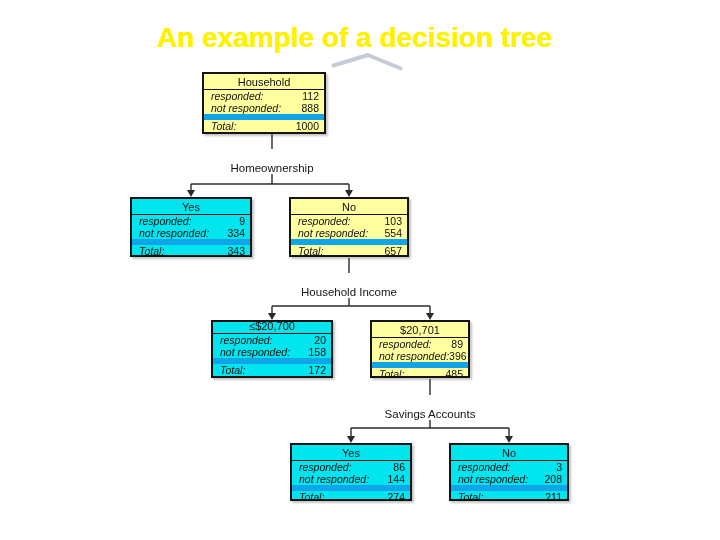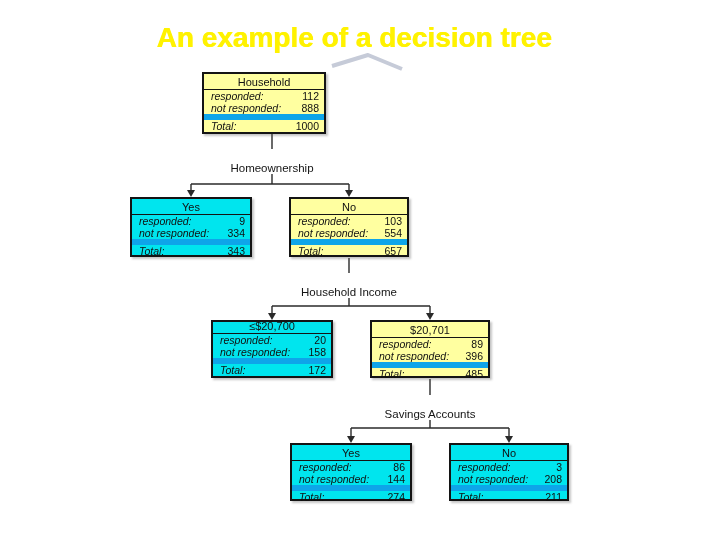--- a/index.html
+++ b/index.html
@@ -181,21 +181,21 @@
         <span class="lbl">not responded:</span>
         <span class="val">158</span>
       </div>
       <div class="node-row total-row">
         <span class="lbl">Total:</span>
         <span class="val">172</span>
       </div>
     </div>
   </div>
 
-  <div class="node" style="left: 370px; top: 320px; width: 120px; height: 58px; background-color: rgb(255, 255, 160);">
+  <div class="node" style="left: 370px; top: 320px; width: 100px; height: 58px; background-color: rgb(255, 255, 160);">
     <div class="node-title">$20,701</div>
     <div class="node-rows">
       <div class="node-row">
         <span class="lbl">responded:</span>
         <span class="val">89</span>
       </div>
       <div class="node-row">
         <span class="lbl">not responded:</span>
         <span class="val">396</span>
       </div>

